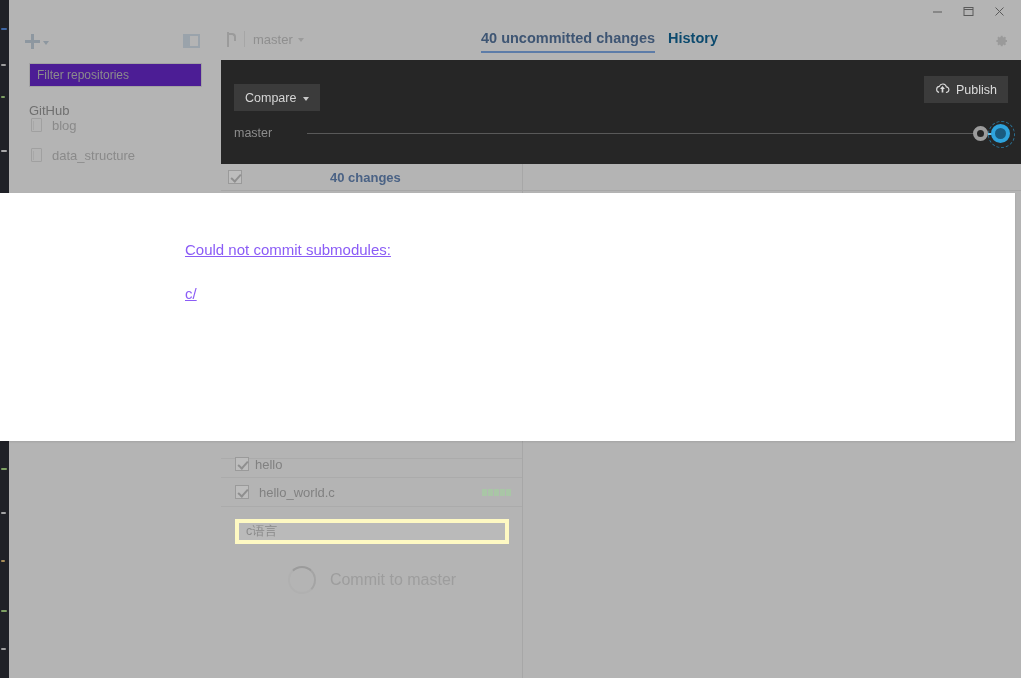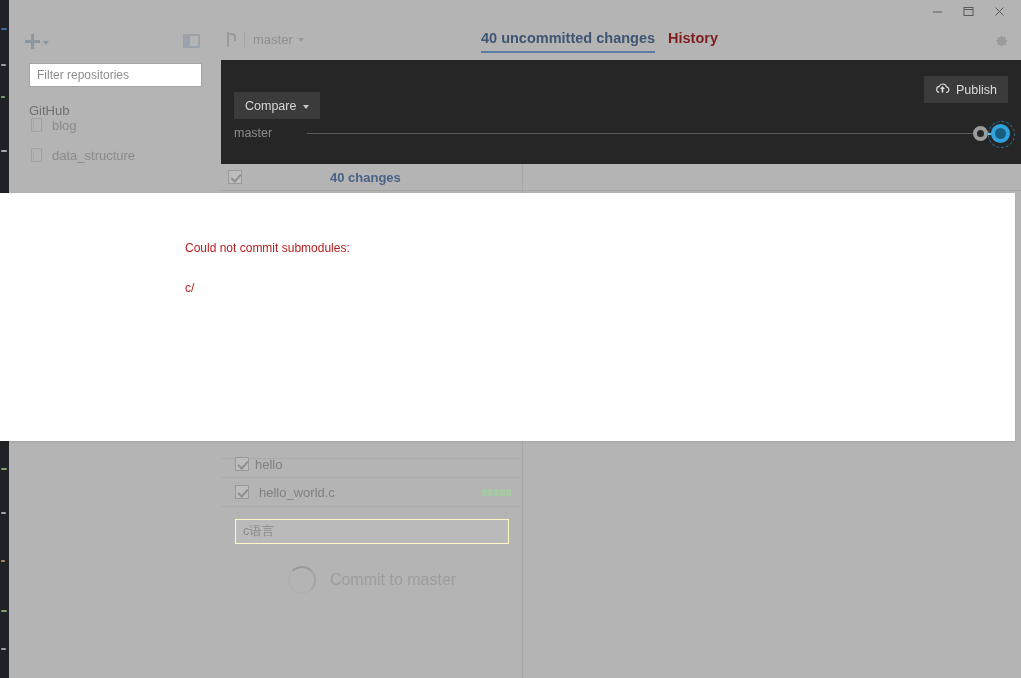--- a/index.html
+++ b/index.html
@@ -117,21 +117,21 @@
   }
   .panel-toggle span:first-child {
     width: 5px;
     background: #9aa3ab;
   }
   .panel-toggle span:last-child { flex: 1; background: transparent; }
 
   .filter-box {
     margin: 3px 10px 0 20px;
     height: 24px;
-    background: #ffffff;
+    background: #4c1d95;
     border: 1px solid #a3a3a3;
     display: flex;
     align-items: center;
     padding: 0 7px;
     font-size: 12px;
     color: #8c8c8c;
   }
 
   .sidebar-group-title {
     margin: 16px 0 0 20px;
@@ -222,21 +222,21 @@
   .tabs {
     position: absolute;
     left: 269px; top: 8px;
     display: flex;
     align-items: flex-start;
     gap: 13px;
   }
   .tab {
     font-size: 14.5px;
     font-weight: bold;
-    color: #7f1d1d;
+    color: #0c4a6e;
     padding-bottom: 5px;
   }
   .tab.active {
     color: #3e5573;
     border-bottom: 2px solid #5d7ca8;
   }
 
   .gear-icon {
     position: absolute;
     right: 12px; top: 11px;
@@ -248,21 +248,21 @@
   .graph {
     position: relative;
     margin-left: 9px;
     width: 800px;
     height: 104px;
     background: #262626;
     overflow: hidden;
   }
   .compare-btn {
     position: absolute;
-    left: 13px; top: 32px;
+    left: 13px; top: 24px;
     height: 27px;
     background: #3b3b3b;
     color: #d6d6d6;
     font-size: 12.5px;
     display: flex;
     align-items: center;
     gap: 7px;
     padding: 0 11px;
   }
   .caret-light {
@@ -404,21 +404,21 @@
   }
 
   .commit-form {
     width: 301px;
     padding: 12px 13px 0 14px;
     background: #b4b4b4;
   }
   .summary-field {
     height: 25px;
     background: #bababa;
-    border: 1px solid #fef9c3;
+    border: 4px solid #fef9c3;
     display: flex;
     align-items: center;
     padding: 0 7px;
     font-size: 12.5px;
     color: #8a8a8a;
   }
   .description-field {
     margin-top: 9px;
     height: 66px;
     background: #b9b9b9;
@@ -450,23 +450,24 @@
     left: 0; top: 193px;
     width: 1015px;
     height: 248px;
     background: #ffffff;
     box-shadow: 0 1px 2px rgba(0,0,0,.10);
   }
   .modal-body {
     padding: 47px 0 0 185px;
   }
   .modal-line {
-    font-size: 12px;
-    color: #b91c1c;
+    font-size: 15px;
+    color: #8b5cf6;
     line-height: 1.35;
+    text-decoration: underline;
   }
   .modal-line.gap   { margin-top: 24px; }
   .modal-line.gap2  { margin-top: 23px; }
 
   .modal-actions {
     margin-top: 40px;
     display: flex;
     justify-content: center;
   }
   .ok-btn {

